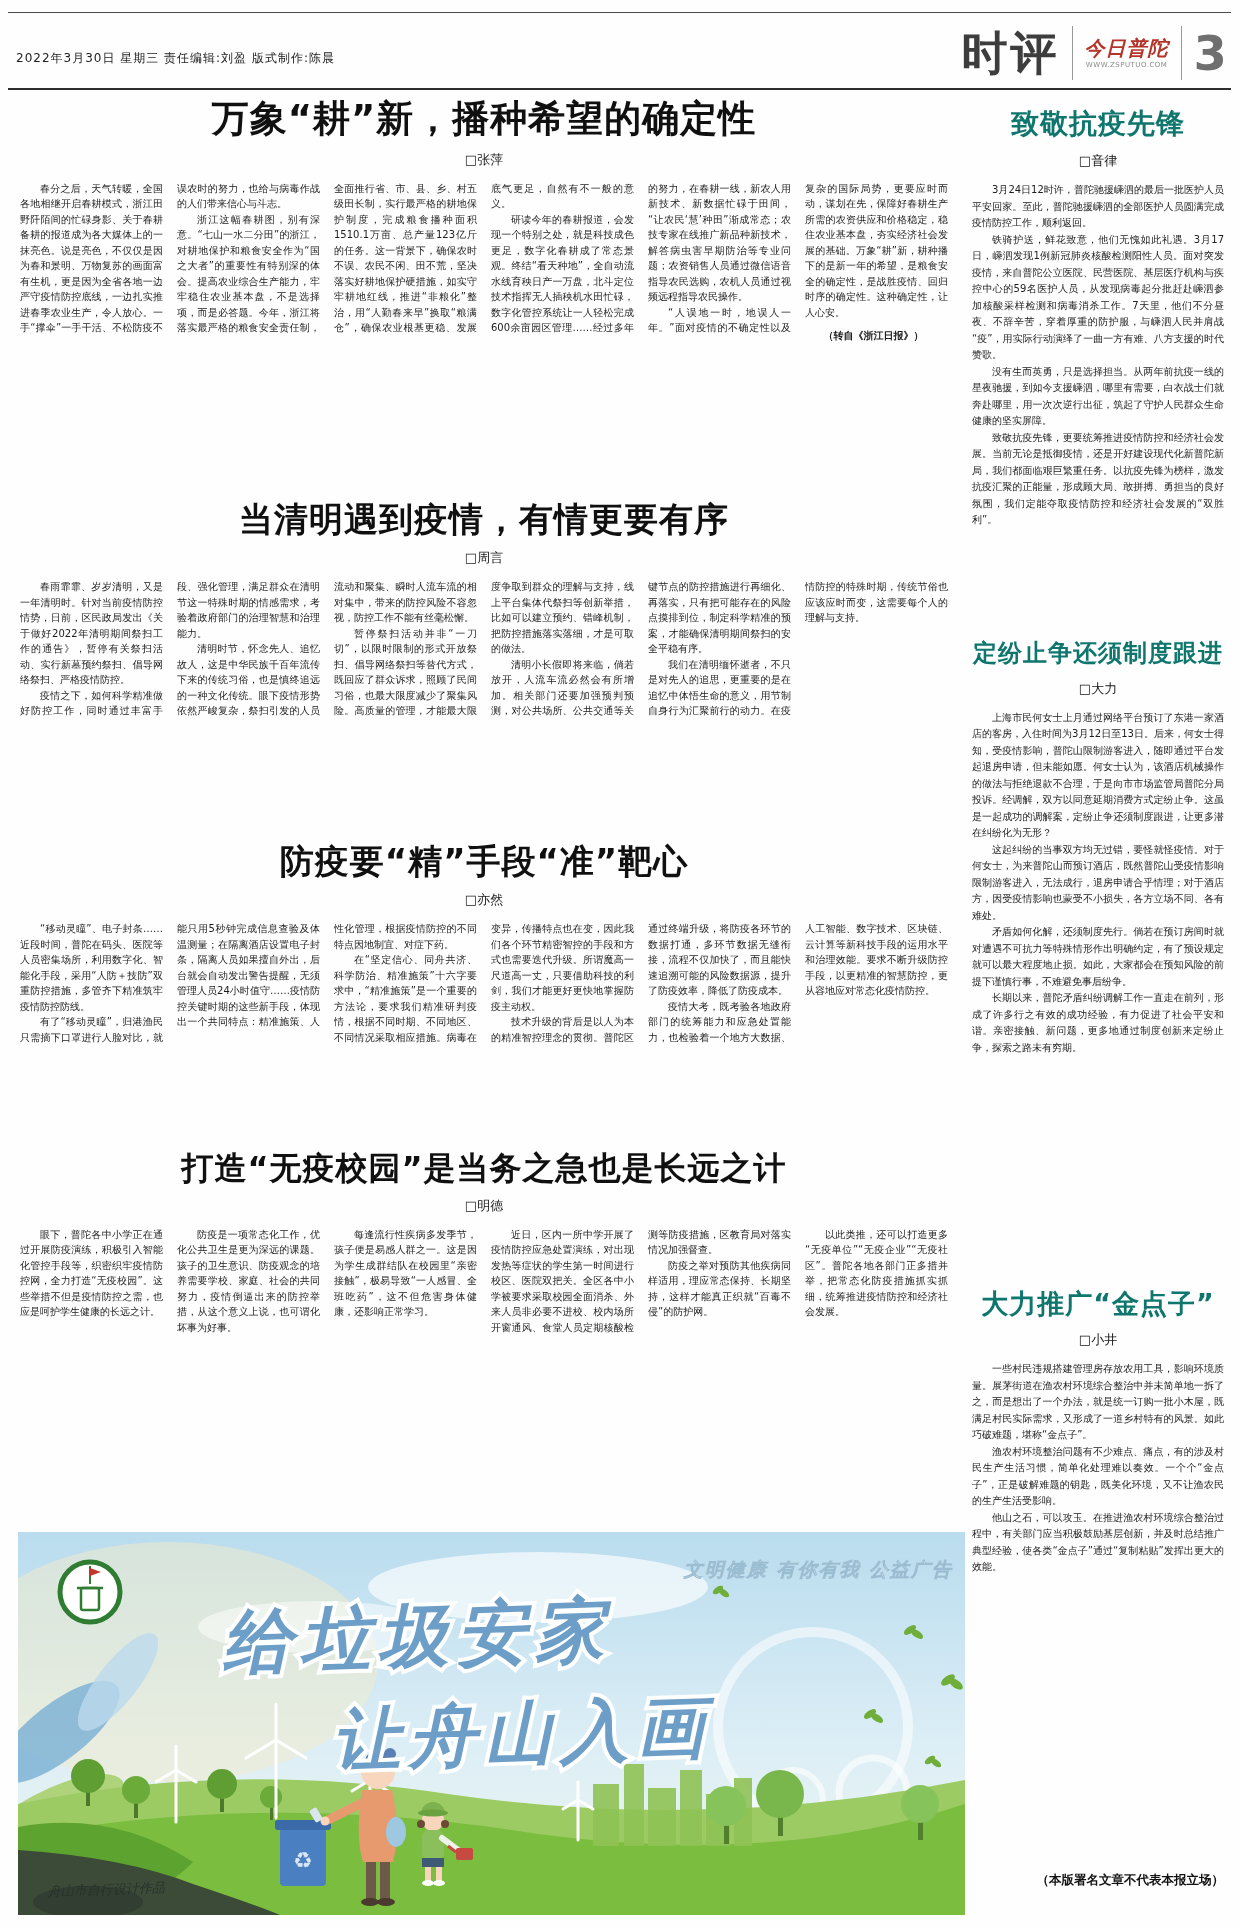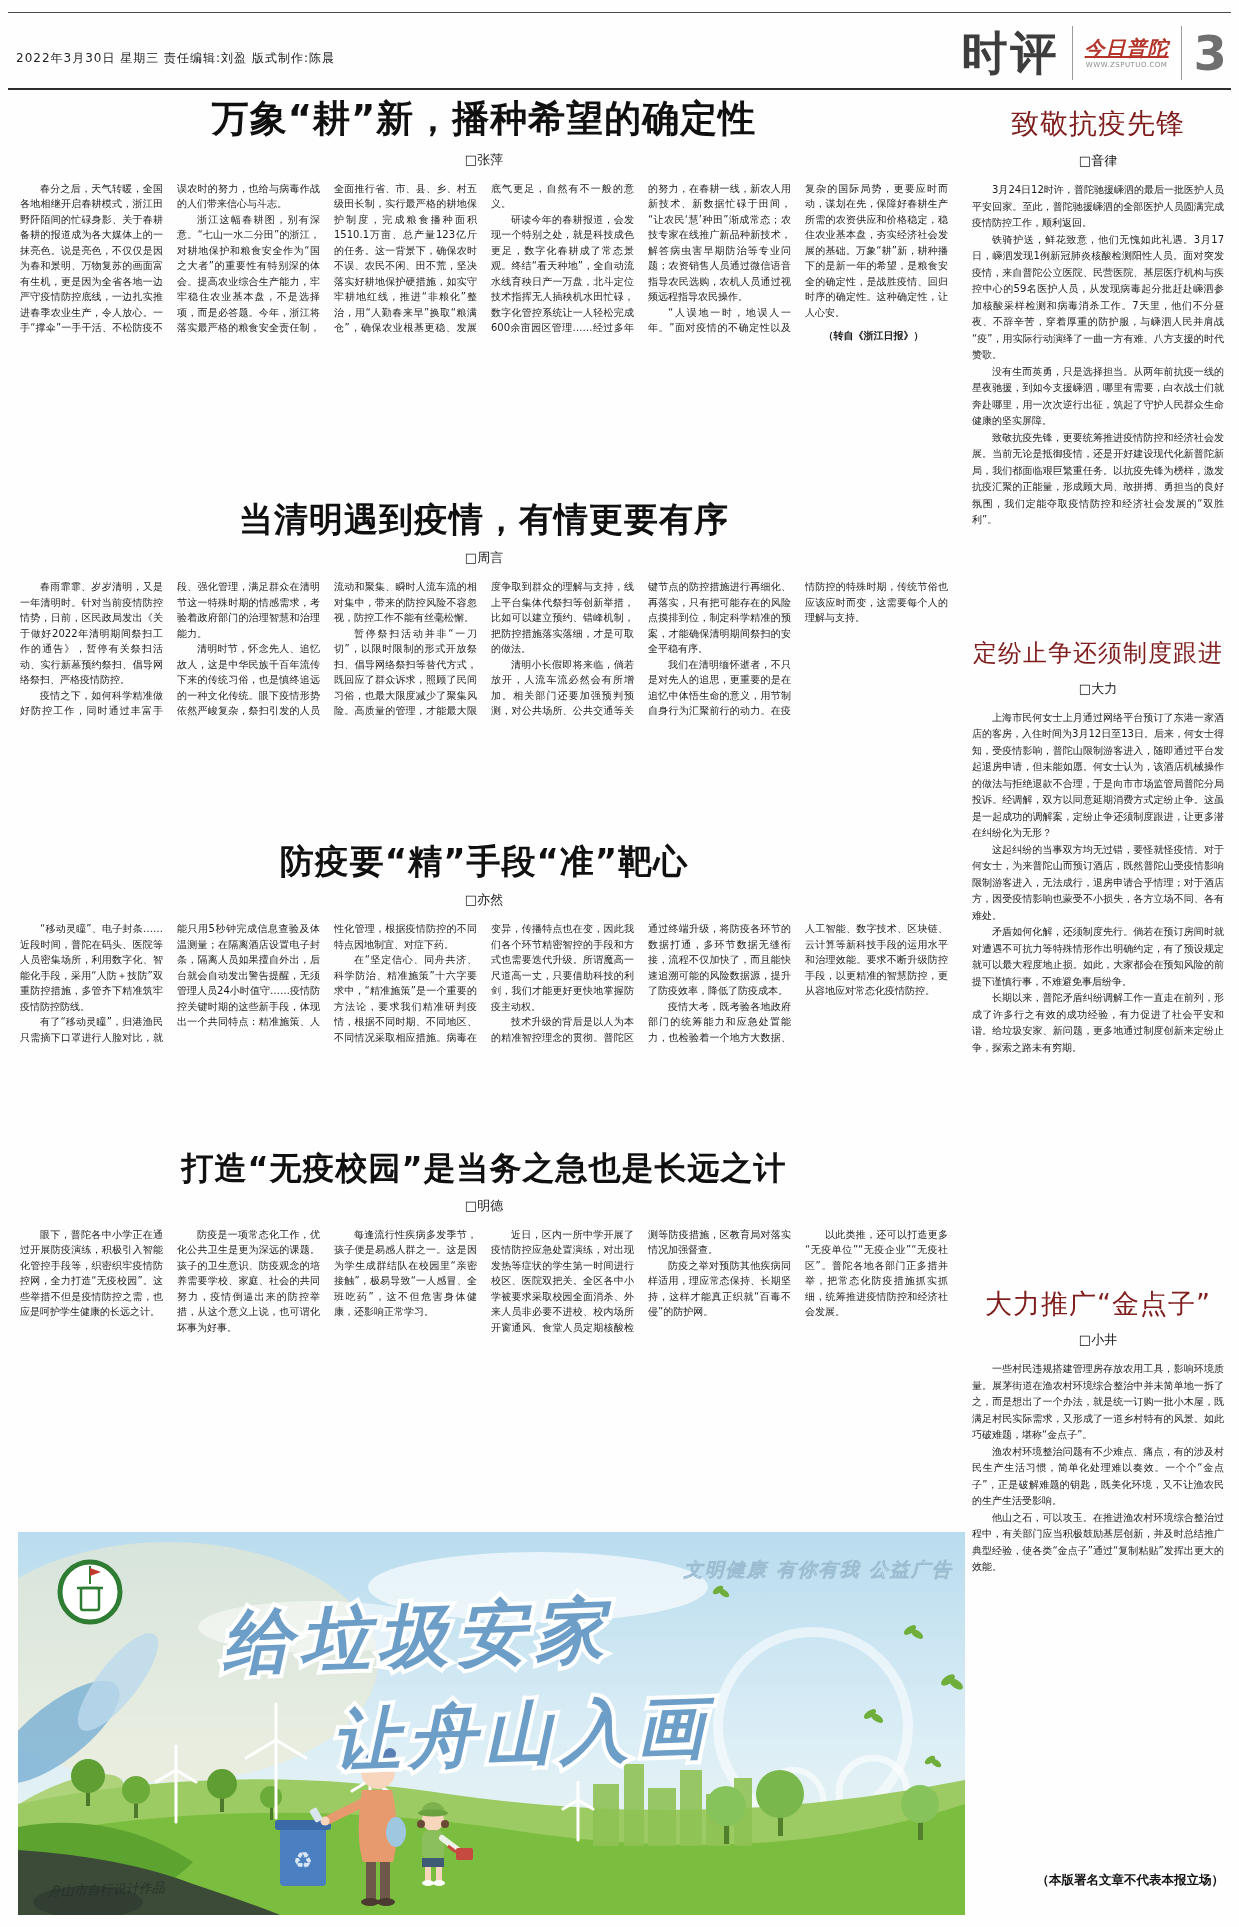--- a/index.html
+++ b/index.html
@@ -6,36 +6,36 @@
   .page{position:relative;width:1239px;height:1927px;margin:0 auto;background:#fefefe;
         font-family:"DejaVu Sans","Liberation Sans",sans-serif;color:#151515;overflow:hidden;}
   .rule{position:absolute;left:8px;right:8px;border-top:1.5px solid #4a4a4a;}
   .rule.top{top:12px;}
   .rule.header{top:88px;border-top:2.5px solid #2e2e2e;}
   .dateline{position:absolute;left:16px;top:50px;font-size:12px;letter-spacing:1px;color:#222;}
   .header-right{position:absolute;right:12px;top:24px;display:flex;align-items:center;gap:12px;height:58px;}
   .section-title{font-size:46px;font-weight:bold;color:#3d3d3d;letter-spacing:3px;line-height:1;}
   .vdiv{width:1px;height:54px;background:#9a9a9a;}
   .masthead-box{text-align:center;line-height:1.1;}
-  .masthead{color:#b5342a;font-size:20px;font-weight:bold;font-style:italic;letter-spacing:1px;text-decoration:underline;}
+  .masthead{color:#b5342a;font-size:20px;font-weight:bold;font-style:italic;letter-spacing:1px;}
   .website{font-size:7px;color:#8a8a8a;letter-spacing:.5px;margin-top:3px;}
   .page-num{font-size:48px;color:#6f6f6f;font-weight:bold;line-height:1;}
 
   .article{position:absolute;left:20px;width:928px;}
   .headline{text-align:center;font-weight:900;color:#101010;letter-spacing:1px;line-height:1.15;}
   .h1{font-size:37px;} .h2{font-size:34px;} .h3{font-size:34px;} .h4{font-size:32px;}
   .byline{text-align:center;font-size:13px;color:#222;margin:10px 0 12px 0;}
   .body{column-gap:14px;column-fill:balance;text-align:justify;overflow:hidden;
         font-size:10px;line-height:15.5px;color:#1c1c1c;}
   .cols6{column-count:6;}
   .body p{margin:0;text-indent:2em;}
   p.attr{text-indent:0;text-align:center;font-weight:bold;margin-top:8px;padding-right:6px;}
 
   .sb{position:absolute;left:972px;width:252px;}
-  .sb-headline{text-align:center;font-weight:400;color:#7f1d1d;letter-spacing:1px;line-height:1.15;}
+  .sb-headline{text-align:center;font-weight:700;color:#0f766e;letter-spacing:1px;line-height:1.15;}
   .sh1{font-size:28px;} .sh2{font-size:24px;} .sh3{font-size:27px;}
   .sb-byline{text-align:center;font-size:13px;margin:12px 0 12px 0;}
   .sb-body{text-align:justify;font-size:10px;line-height:16.5px;overflow:hidden;color:#1c1c1c;}
   .sb-body p{margin:0;text-indent:2em;}
   .footnote{position:absolute;left:972px;width:252px;top:1872px;text-align:right;
             font-size:12.5px;font-weight:bold;color:#111;}
 
   .ad{position:absolute;left:18px;top:1532px;width:947px;height:383px;}
   .ad svg{display:block;}
 </style>
@@ -121,21 +121,21 @@
       </div>
   </div>
 
   <div class="sb" style="top:640px;">
     <div class="sb-headline sh2">定纷止争还须制度跟进</div>
     <div class="sb-byline">□大力</div>
     <div class="sb-body" style="height:528px;">
         <p>上海市民何女士上月通过网络平台预订了东港一家酒店的客房，入住时间为3月12日至13日。后来，何女士得知，受疫情影响，普陀山限制游客进入，随即通过平台发起退房申请，但未能如愿。何女士认为，该酒店机械操作的做法与拒绝退款不合理，于是向市市场监管局普陀分局投诉。经调解，双方以同意延期消费方式定纷止争。这虽是一起成功的调解案，定纷止争还须制度跟进，让更多潜在纠纷化为无形？</p>
         <p>这起纠纷的当事双方均无过错，要怪就怪疫情。对于何女士，为来普陀山而预订酒店，既然普陀山受疫情影响限制游客进入，无法成行，退房申请合乎情理；对于酒店方，因受疫情影响也蒙受不小损失，各方立场不同、各有难处。</p>
         <p>矛盾如何化解，还须制度先行。倘若在预订房间时就对遭遇不可抗力等特殊情形作出明确约定，有了预设规定就可以最大程度地止损。如此，大家都会在预知风险的前提下谨慎行事，不难避免事后纷争。</p>
-        <p>长期以来，普陀矛盾纠纷调解工作一直走在前列，形成了许多行之有效的成功经验，有力促进了社会平安和谐。给垃圾安家、新问题，更多地通过制度创新来定纷止争，探索之路未有穷期。</p>
+        <p>长期以来，普陀矛盾纠纷调解工作一直走在前列，形成了许多行之有效的成功经验，有力促进了社会平安和谐。亲密接触、新问题，更多地通过制度创新来定纷止争，探索之路未有穷期。</p>
       </div>
   </div>
 
   <div class="sb" style="top:1288px;">
     <div class="sb-headline sh3">大力推广“金点子”</div>
     <div class="sb-byline">□小井</div>
     <div class="sb-body" style="height:460px;">
         <p>一些村民违规搭建管理房存放农用工具，影响环境质量。展茅街道在渔农村环境综合整治中并未简单地一拆了之，而是想出了一个办法，就是统一订购一批小木屋，既满足村民实际需求，又形成了一道乡村特有的风景。如此巧破难题，堪称“金点子”。</p>
         <p>渔农村环境整治问题有不少难点、痛点，有的涉及村民生产生活习惯，简单化处理难以奏效。一个个“金点子”，正是破解难题的钥匙，既美化环境，又不让渔农民的生产生活受影响。</p>
         <p>他山之石，可以攻玉。在推进渔农村环境综合整治过程中，有关部门应当积极鼓励基层创新，并及时总结推广典型经验，使各类“金点子”通过“复制粘贴”发挥出更大的效能。</p>

